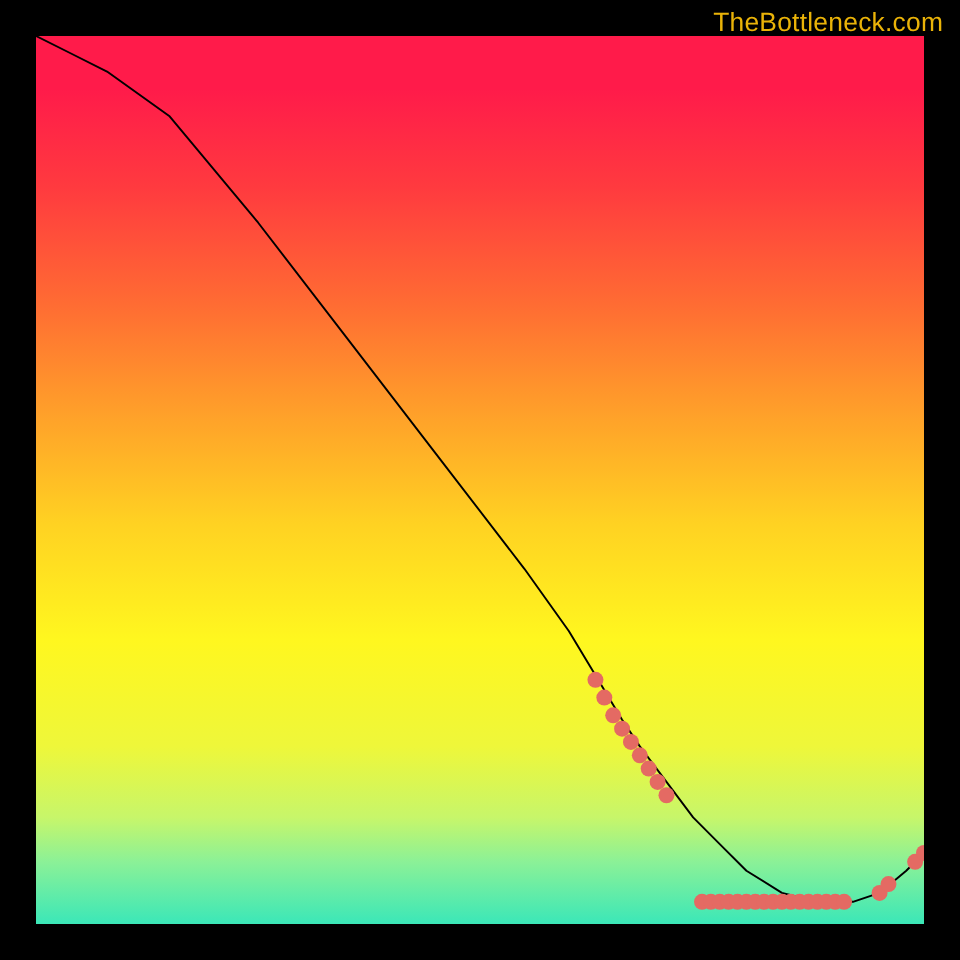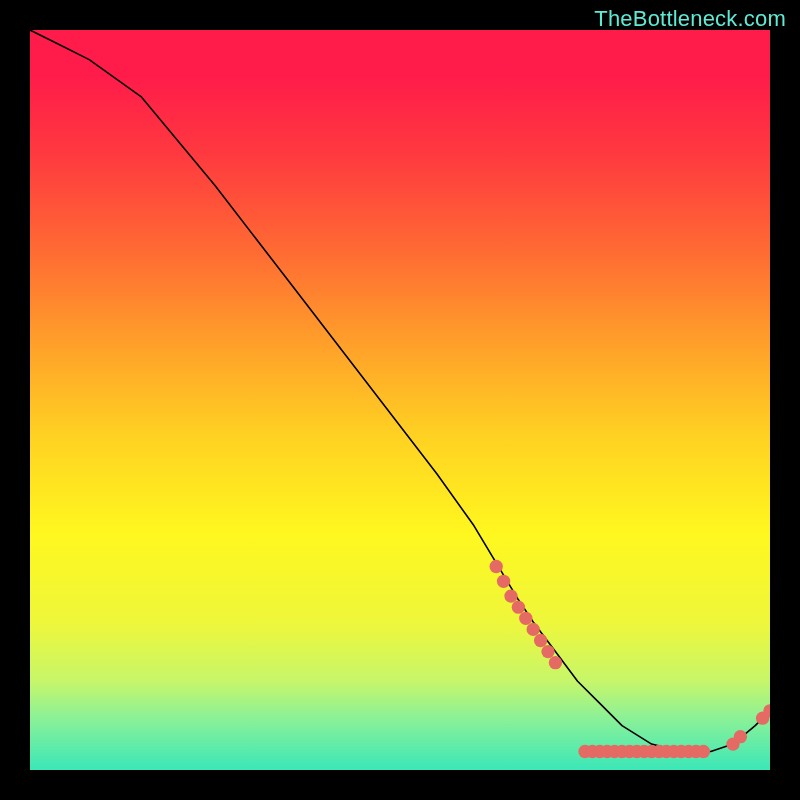--- a/index.html
+++ b/index.html
@@ -14,21 +14,21 @@
   .stage {
     position: relative;
     width: 800px;
     height: 800px;
     background: #000;
   }
   .attribution {
     position: absolute;
     top: 6px;
     right: 14px;
-    color: #5eead4;
+    color: #eab308;
     font-size: 22px;
     letter-spacing: 0.2px;
     z-index: 50;
   }
   .plot {
     position: absolute;
     left: 30px;
     top: 30px;
     width: 740px;
     height: 740px;

